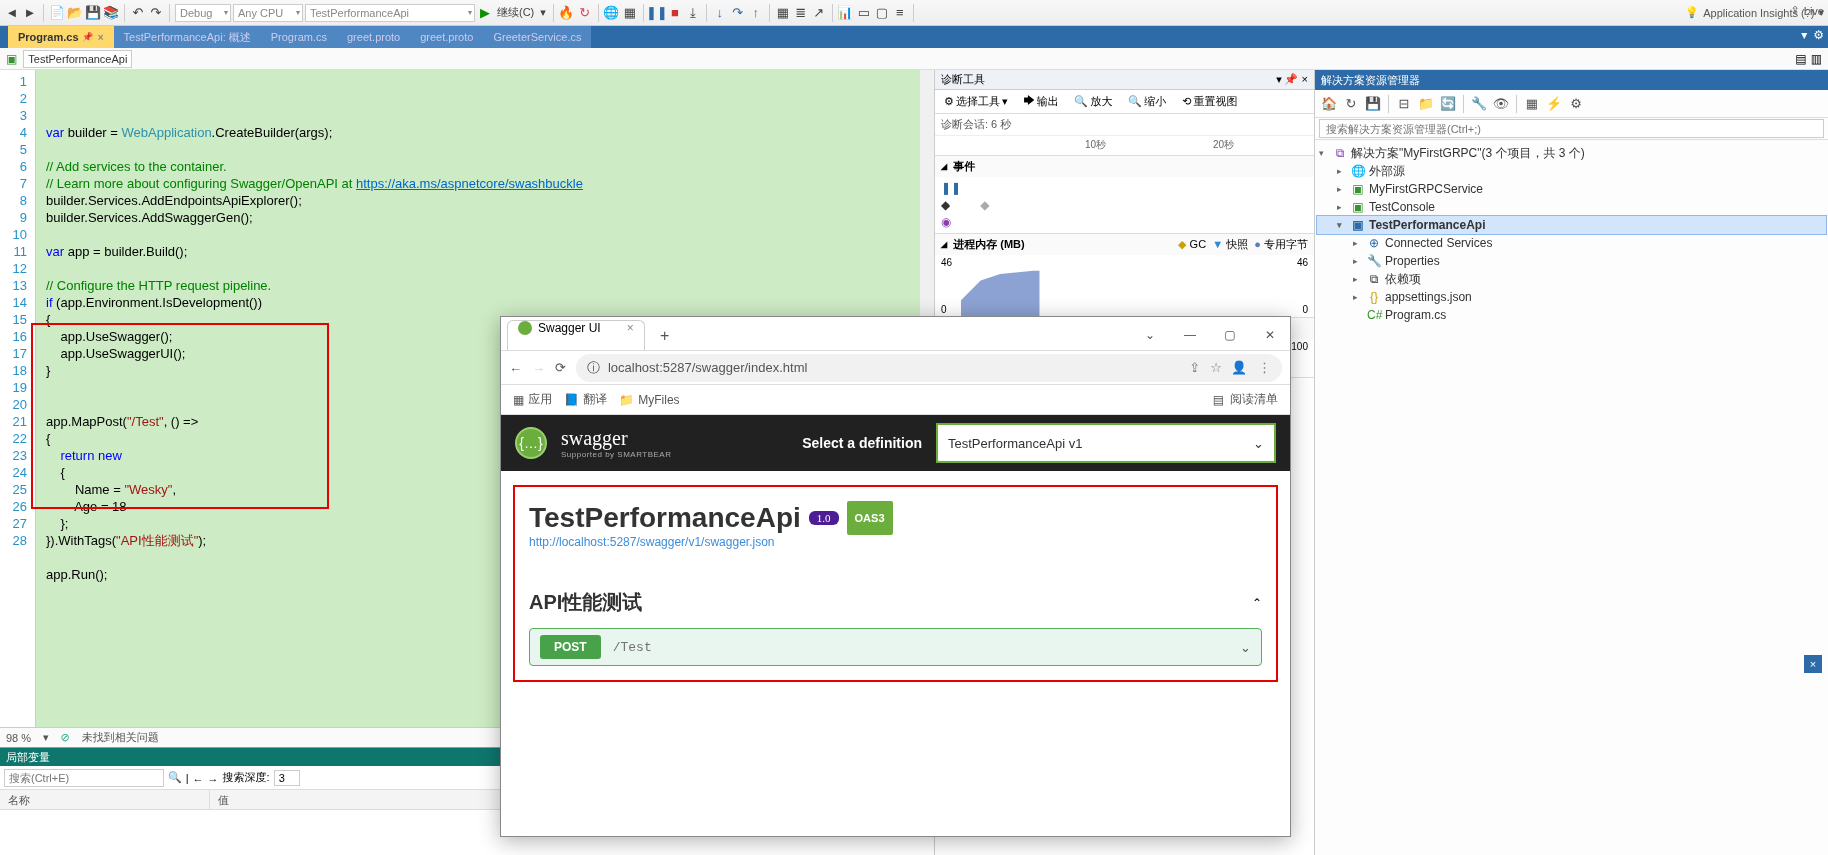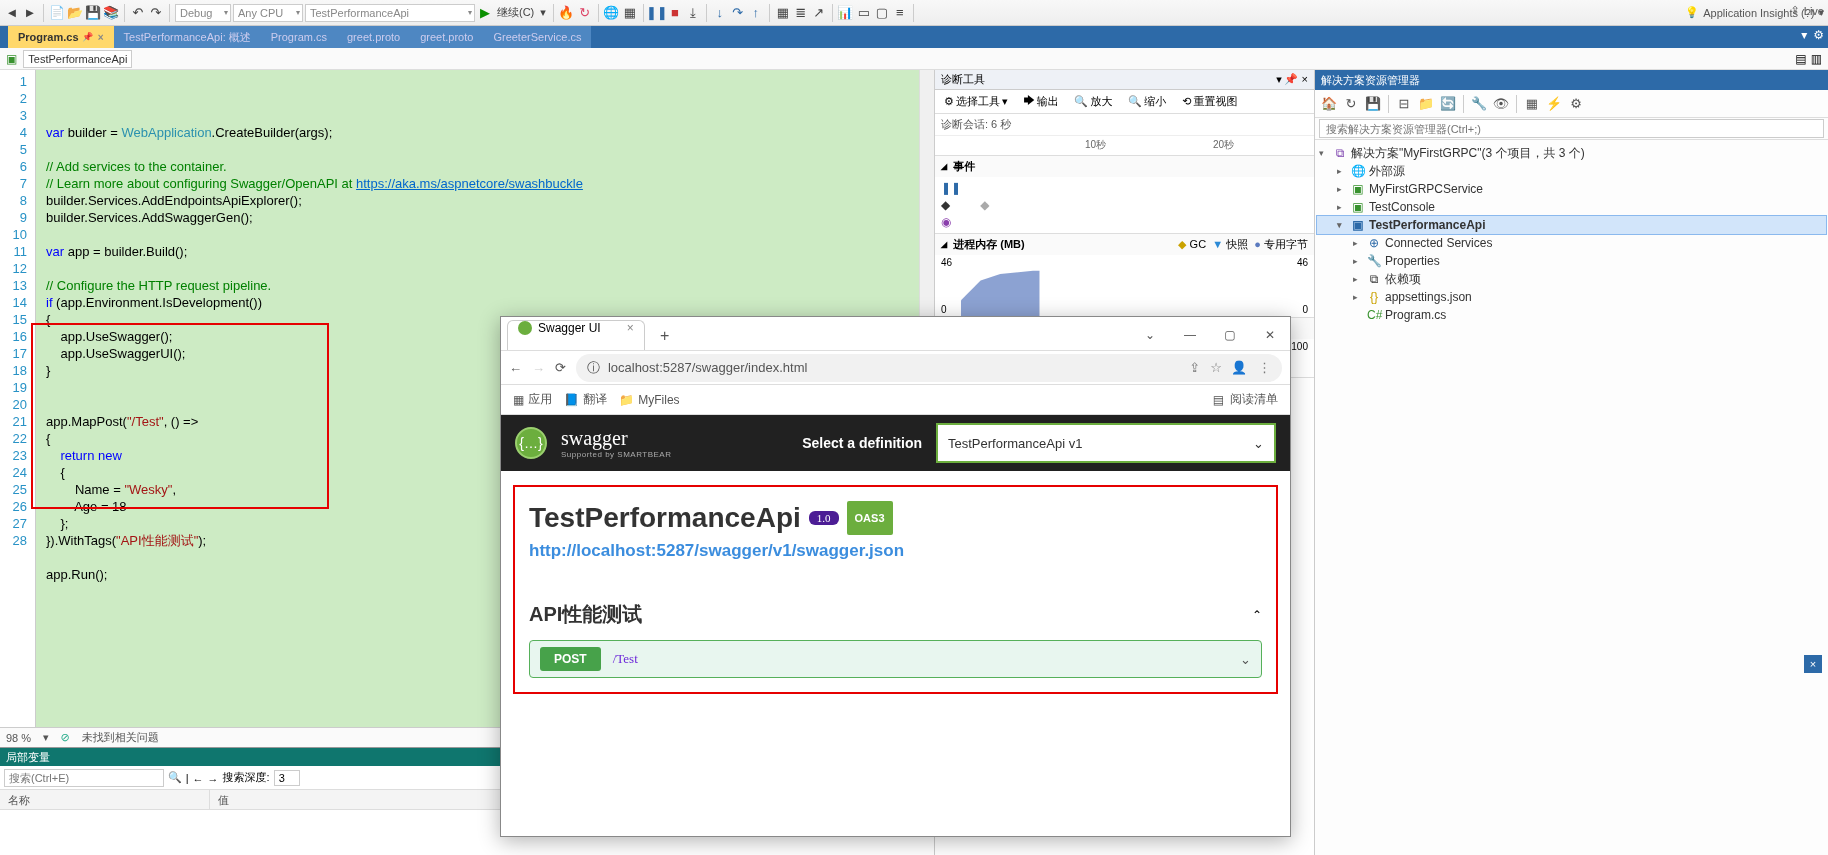--- a/index.html
+++ b/index.html
@@ -111,26 +111,26 @@
 .sw-logo-text { font-family:Georgia,serif; font-size:20px;}
 .sw-logo-sub { font-size:8px; letter-spacing:.5px; color:#aaa;}
 .sw-def-label { margin-left:auto; font-weight:bold; font-size:14px;}
 .sw-def-sel { width:340px; height:40px; border:2px solid #6cae3e; background:#fff; color:#333; padding:0 10px; display:flex; align-items:center; justify-content:space-between; font-size:13px;}
 .sw-body { padding:14px 12px; height:calc(100% - 56px); overflow:auto;}
 .sw-redbox { border:2px solid #e60000; padding:14px;}
 .sw-title-row { display:flex; align-items:center; gap:8px;}
 .sw-title-row h1 { font-size:28px; font-weight:700; color:#333;}
 .sw-badge-grey { background:#4c1d95; color:#fff; border-radius:6px; padding:1px 8px; font-size:11px;font-family:Liberation Serif, serif;}
 .sw-badge-green { background:#6cae3e; color:#fff; border-radius:2px; padding:11px 8px; font-size:11px; font-weight:bold;}
-.sw-link { color:#3b8dde; font-size:17px; margin-top:6px; display:inline-block;font-weight:bold;}
+.sw-link { color:#3b8dde; font-size:12px; margin-top:0; display:inline-block;}
 .sw-tag { margin-top:40px; display:flex; align-items:center; justify-content:space-between;}
 .sw-tag h2 { font-size:20px; font-weight:700; color:#333;}
 .sw-op { margin-top:12px; border:1px solid #56b05a; border-radius:4px; background:#e8f6ef; display:flex; align-items:center; padding:6px 10px; gap:12px;}
 .sw-op .method { background:#47a24a; color:#fff; font-weight:bold; font-size:12px; padding:5px 14px; border-radius:3px;}
-.sw-op .path { font-family:Liberation Serif, serif; font-size:13px; color:#6d28d9;}
+.sw-op .path { font-family:Liberation Mono, monospace; font-size:13px; color:#737373;}
 .sw-op .chev { margin-left:auto; font-size:13px; color:#555;}
 
 .live-share{position:absolute;right:4px;top:4px;font-size:11px;color:#555;display:flex;align-items:center;gap:4px;}
 .app-insights{font-size:11px;color:#555;display:flex;align-items:center;gap:4px;margin-left:auto;}
 </style>
 </head>
 <body>
 
 <div class="top-toolbar">
   <div class="tb-btn">◄</div>

